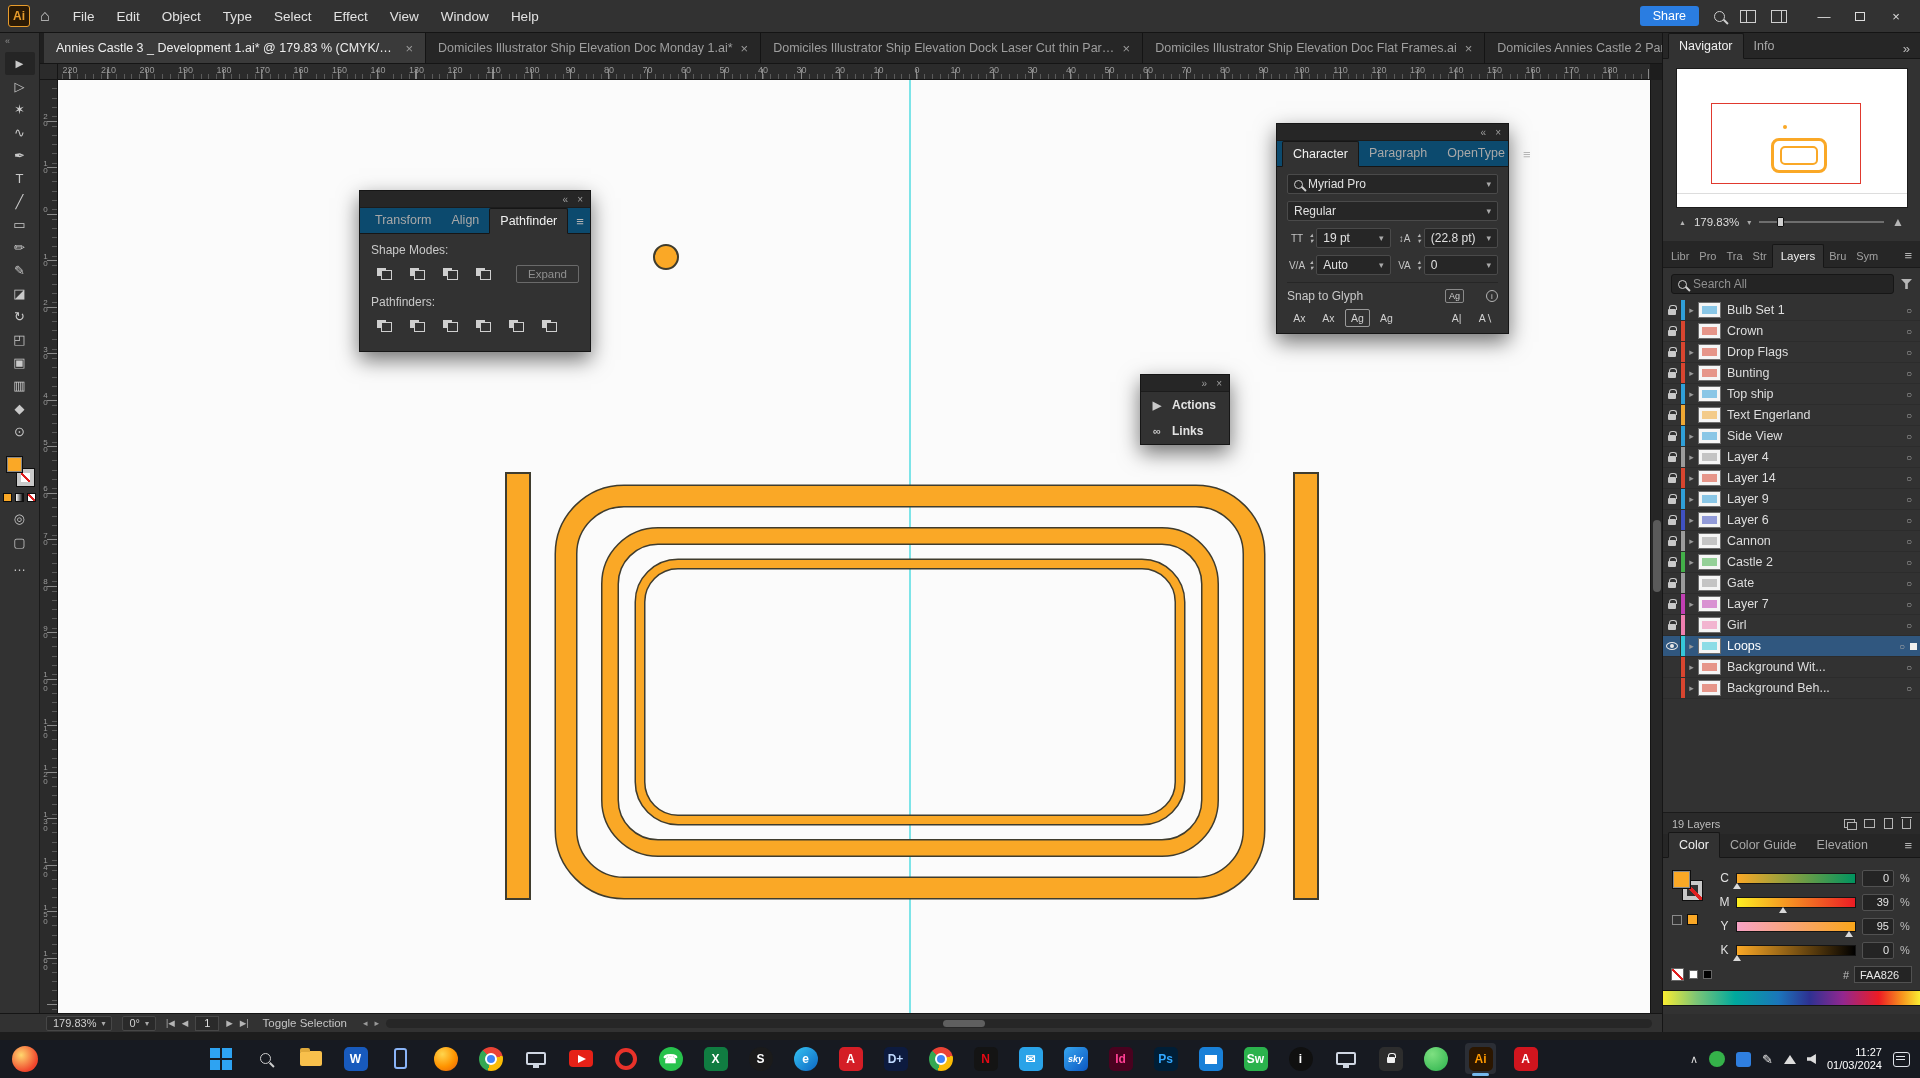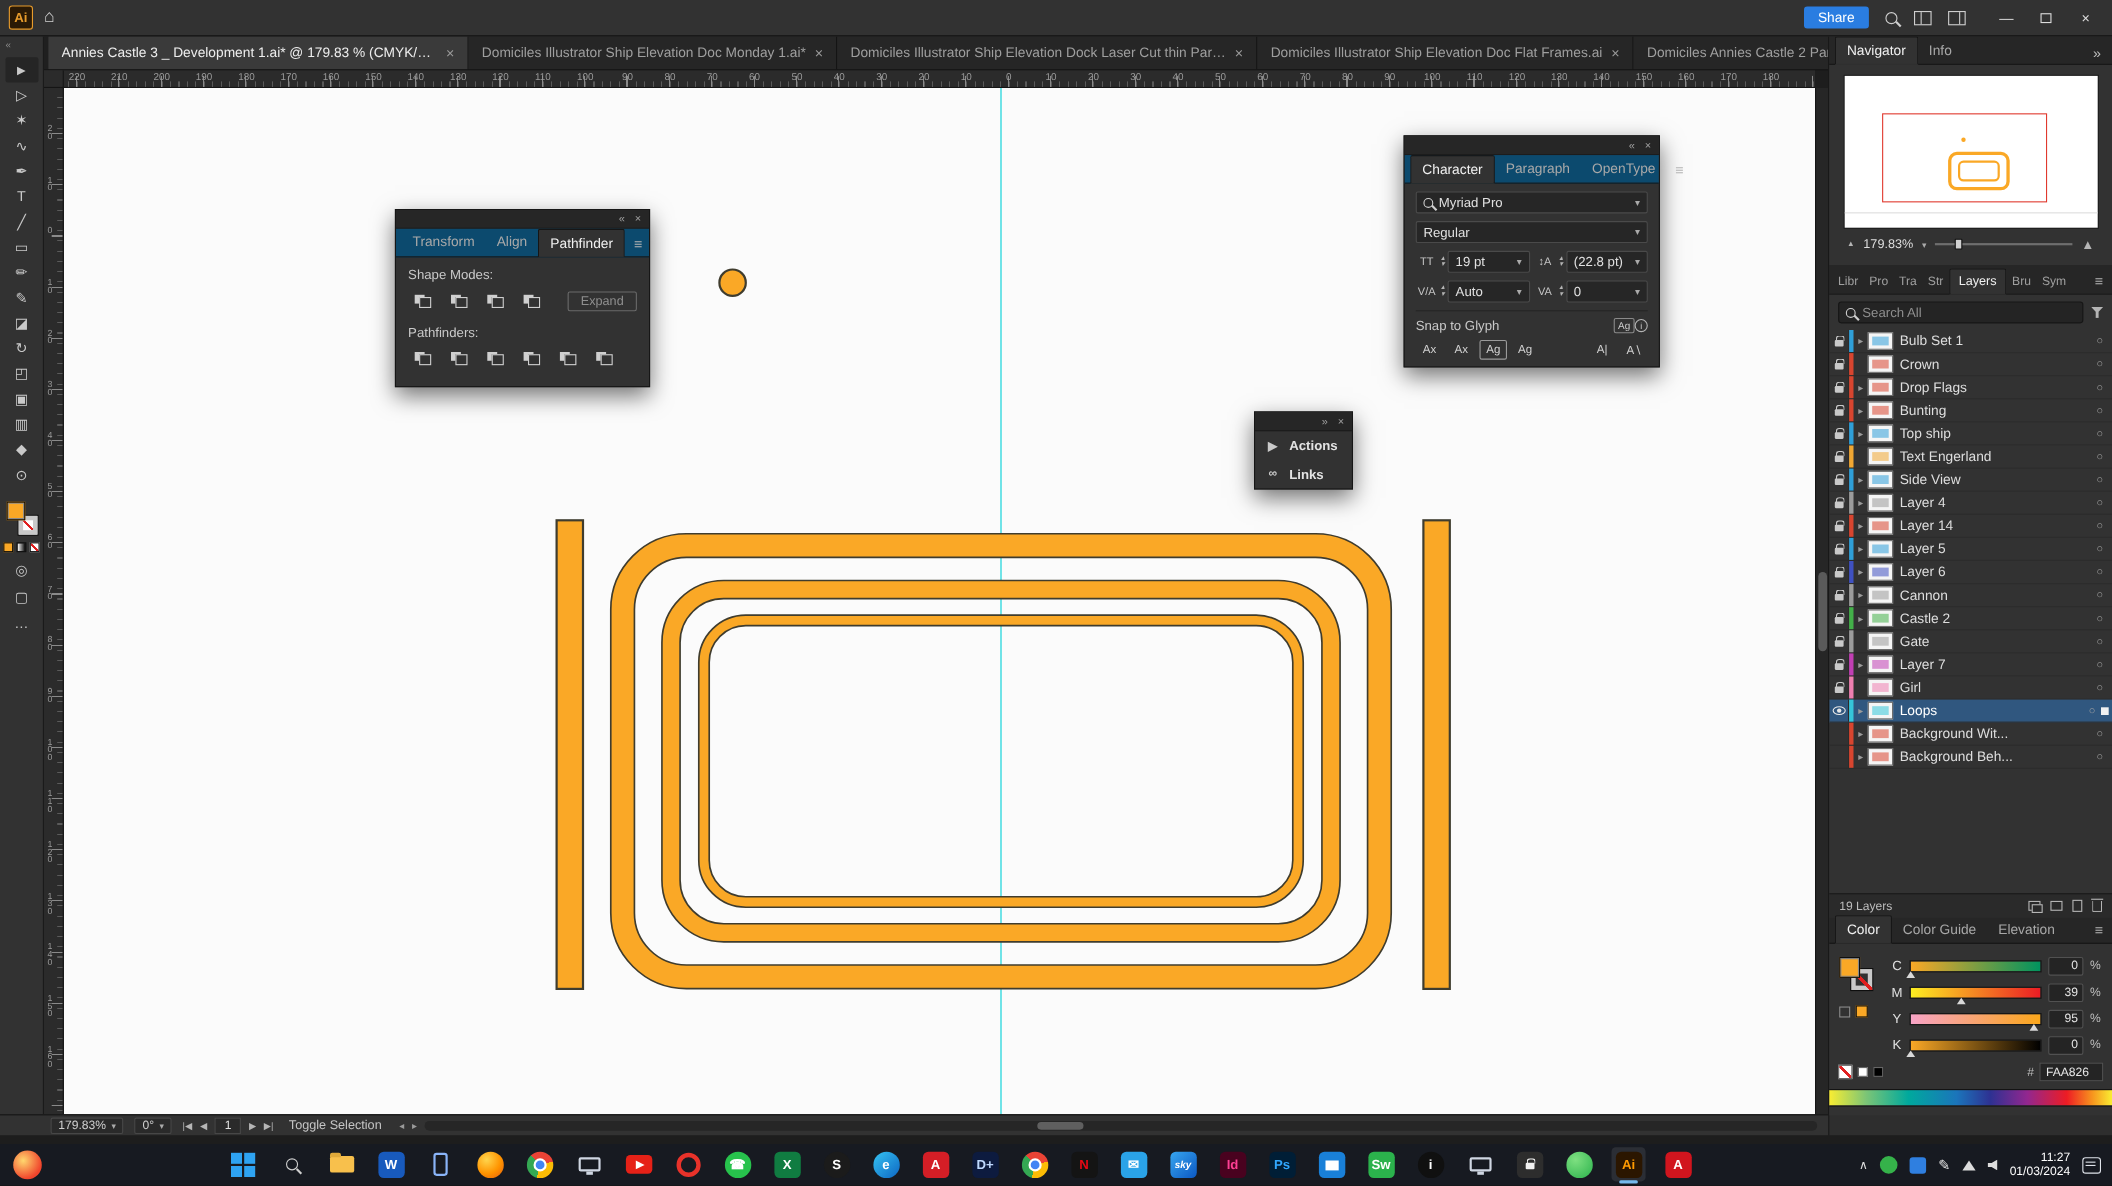--- a/index.html
+++ b/index.html
@@ -81,21 +81,21 @@
   .expand-btn{margin-left:auto;border:1px solid #6a6a6a;color:#8f8f8f;font-size:11.5px;padding:2px 11px;border-radius:2px}
 
   .ch-body{padding:7px 10px 6px}
   .ch-row{display:flex;align-items:center;gap:4px;margin-bottom:7px}
   .ch-field{flex:1;display:flex;align-items:center;gap:5px;background:#262626;border:1px solid #4a4a4a;border-radius:2px;height:20px;padding:0 6px;font-size:12px;color:#e0e0e0;white-space:nowrap;overflow:hidden}
   .ch-field .chev{margin-left:auto;color:#aaa;font-size:9px}
   .ch-half{display:flex;align-items:center;gap:3px;flex:1;min-width:0}
   .ch-ico{width:20px;color:#c5c5c5;font-size:10px;text-align:center;flex:0 0 auto}
   .stepper{display:flex;flex-direction:column;font-size:6.5px;line-height:6px;color:#b5b5b5;flex:0 0 auto}
   .ch-div{border-top:1px solid #262626;margin:2px 0 6px}
-  .snap-row{display:flex;align-items:center;font-size:12px;color:#c9c9c9;margin-bottom:6px;gap:0}
+  .snap-row{display:flex;align-items:center;font-size:12px;color:#c9c9c9;margin-bottom:6px;gap:22px}
   .snap-ico{margin-left:auto;border:1px solid #8a8a8a;border-radius:2px;font-size:9px;padding:1px 3px;color:#d0d0d0}
   .info-ico{width:12px;height:12px;border:1px solid #b5b5b5;border-radius:50%;font-size:8px;display:flex;align-items:center;justify-content:center;color:#d0d0d0}
   .glyph-row{display:flex;align-items:center;gap:4px}
   .glyph-btn{width:25px;height:18px;display:flex;align-items:center;justify-content:center;font-size:10.5px;color:#d0d0d0;border-radius:2px}
   .glyph-btn.boxed{border:1px solid #9a9a9a}
   .glyph-right{margin-left:auto;display:flex;gap:4px}
 
   .al-row{display:flex;align-items:center;gap:8px;padding:6px 9px;font-size:12px;font-weight:bold;color:#e3e3e3}
   .al-ico{color:#c9c9c9;font-size:11px;width:14px;text-align:center}
 
@@ -218,20 +218,31 @@
   .notif::after{content:"";position:absolute;left:2px;top:3px;width:9px;height:1.5px;background:#dfe3ea;box-shadow:0 3px 0 #dfe3ea}
 </style>
 </head>
 <body>
 
 <div id="app">
 
   <div class="menubar">
     <div class="app-logo">Ai</div>
     <div class="home-icon">⌂</div>
+    <div class="menus">
+        <div class="menu-item">File</div>
+        <div class="menu-item">Edit</div>
+        <div class="menu-item">Object</div>
+        <div class="menu-item">Type</div>
+        <div class="menu-item">Select</div>
+        <div class="menu-item">Effect</div>
+        <div class="menu-item">View</div>
+        <div class="menu-item">Window</div>
+        <div class="menu-item">Help</div>
+      </div>
     <div class="menubar-right">
       <div class="share-btn">Share</div>
       <span class="mag big"></span>
       <span class="ws-icon"></span>
       <span class="ws-icon alt"></span>
       <div class="win-controls">
         <div class="win-btn">—</div>
         <div class="win-btn">
             <span class="max-box"></span>
           </div>
@@ -710,21 +721,21 @@
           </div>
           <div class="layer-row">
             <span class="lr-vis">
               <i class="lock"></i>
             </span>
             <span class="lr-colorbar" style="background: rgb(47, 159, 216);"></span>
             <span class="lr-chev">▸</span>
             <span class="lr-thumb">
               <i style="background: rgb(47, 159, 216); opacity: 0.55;"></i>
             </span>
-            <span class="lr-name">Layer 5</span>
+            <span class="lr-name">Layer 9</span>
             <span class="lr-target">○</span>
           </div>
           <div class="layer-row">
             <span class="lr-vis">
               <i class="lock"></i>
             </span>
             <span class="lr-colorbar" style="background: rgb(63, 81, 193);"></span>
             <span class="lr-chev">▸</span>
             <span class="lr-thumb">
               <i style="background: rgb(63, 81, 193); opacity: 0.55;"></i>

